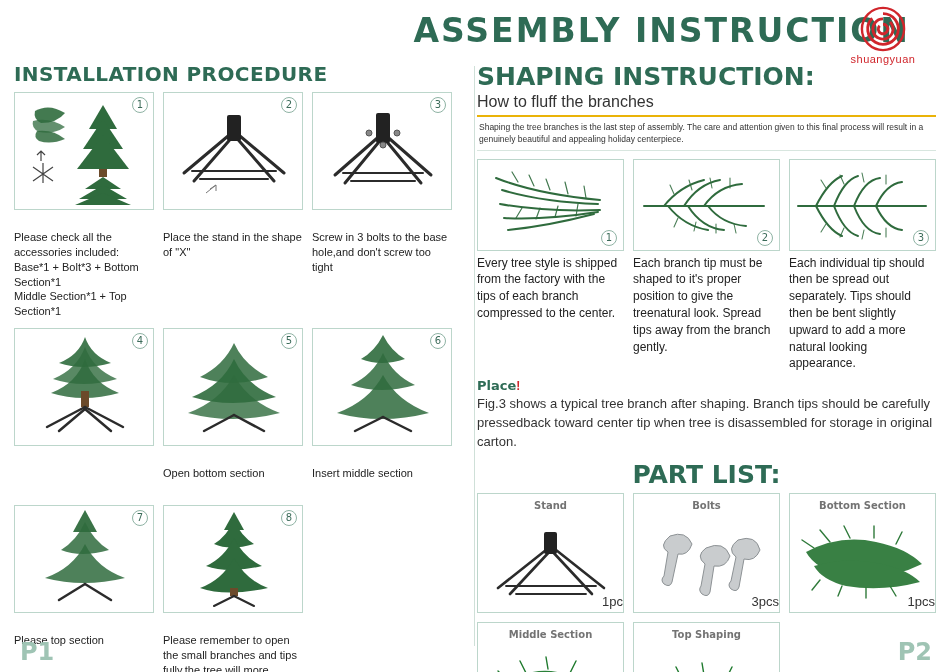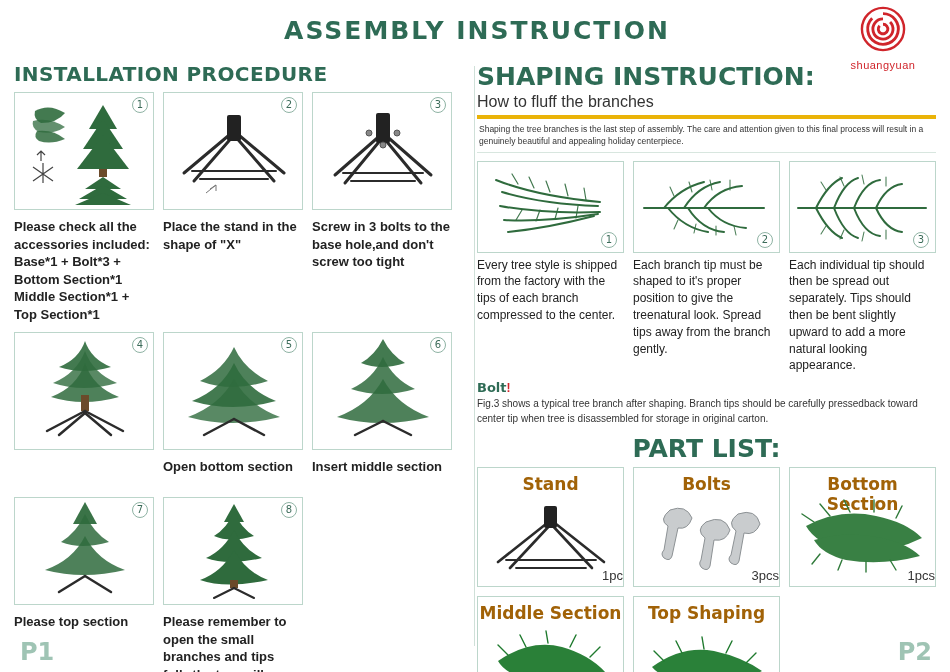--- a/index.html
+++ b/index.html
@@ -14,59 +14,59 @@
   }
   .page {
     width: 950px; height: 672px; position: relative;
   }
   
   .header {
     position: relative;
     height: 62px;
   }
   .main-title {
-    text-align: center;
-    font-size: 25px;
+    text-align: right;
+    font-size: 33px;
     font-weight: bold;
     letter-spacing: 2px;
     color: #2e6b55;
     line-height: 62px;
     padding-right: 40px;
     font-family: "DejaVu Sans", sans-serif;
     padding-left: 44px;
   }
   .brand {
     position: absolute;
     right: 12px; top: 6px;
     width: 110px;
     text-align: center;
   }
   .brand-mark { width: 46px; height: 46px; margin: 0 auto; display:block; }
   .brand-name {
-    font-size: 11px; color: #d0252b; letter-spacing: .5px; margin-top: 7px;
+    font-size: 11px; color: #d0252b; letter-spacing: .5px; margin-top: 1px;
   }
   
   .columns { display: flex; padding: 0 14px; gap: 14px; }
   .col-left { width: 462px; position: relative; }
   .col-right { width: 462px; position: relative; }
   .divider {
     position: absolute; left: 474px; top: 66px; width: 1px; height: 580px;
     background: #cfe0d8;
   }
   .sec-title {
     color: #2e6b55;
     font-weight: bold;
     font-family: "DejaVu Sans", sans-serif;
   }
   .sec-title.lg { font-size: 20px; letter-spacing: .4px; }
   .sec-title.md { font-size: 25px; }
   .sub-line { font-size: 16px; color: #333; margin: 2px 0 4px 0; }
   .intro {
     font-size: 8.5px; color: #333; line-height: 1.45;
-    border-top: 4px solid #eab308; border-bottom: 1px solid #d8e6df;
+    border-top: 2px solid #eab308; border-bottom: 1px solid #d8e6df;
     padding: 4px 2px; margin: 3px 0 8px 0;
   }
   
   .steps { display: flex; flex-wrap: wrap; gap: 9px; }
   .step { width: 140px; }
   .frame {
     border: 1px solid #bcd6cb;
     height: 118px;
     position: relative;
     background: #fff;
@@ -76,46 +76,45 @@
   .badge {
     position: absolute; top: 4px; right: 5px;
     width: 16px; height: 16px; border-radius: 50%;
     border: 1px solid #7aa furniture;
     border: 1px solid #8fb3a4;
     color: #3b6b59; font-size: 10px; line-height: 14px; text-align: center;
     background: #fff;
     font-family: "DejaVu Sans", sans-serif;
   }
   .cap {
-    font-size: 13px; line-height: 1.35; color: #222; margin-top: 8px;
+    font-size: 11px; line-height: 1.35; color: #222; margin-top: 20px;
     min-height: 30px;
-    font-weight: bold;
   }
   
   .shape-row { display: flex; gap: 9px; }
   .shape-cell { width: 147px; }
   .shape-frame {
     border: 1px solid #bcd6cb; height: 92px; position: relative; overflow: hidden;
   }
   .shape-cap { font-size: 12px; line-height: 1.4; color: #222; margin-top: 4px; }
   .tips { margin-top: 4px; }
   .tips-h {
     color: #2e6b55; font-weight: bold; font-size: 13px; display: inline-block;
     font-family: "DejaVu Sans", sans-serif;
   }
   .tips-excl { color: #d0252b; font-weight: bold; font-size: 12px; }
-  .tips-b { font-size: 10px; color: #333; line-height: 1.45; margin-top: 1px; }
+  .tips-b { font-size: 13px; color: #333; line-height: 1.45; margin-top: 1px; }
   
   .parts { display: flex; flex-wrap: wrap; gap: 9px; margin-top: 4px; }
   .part {
     width: 147px; height: 120px; border: 1px solid #bcd6cb; position: relative;
     overflow: hidden;
   }
   .part-title {
-    text-align: center; color: #a16207; font-weight: bold; font-size: 17px;
+    text-align: center; color: #737373; font-weight: bold; font-size: 10px;
     margin-top: 6px; font-family: "DejaVu Sans", sans-serif;
   }
   .part-qty {
     position: absolute; right: 0; bottom: 3px; font-size: 13px; color: #333;
   }
   .part-art { position: absolute; left: 0; right: 0; top: 24px; bottom: 4px; }
   
   .pnum {
     position: absolute; bottom: 6px; font-size: 24px; font-weight: bold;
     color: #9fc4b4; font-family: "DejaVu Sans", sans-serif;
@@ -380,21 +379,21 @@
                 <path d="M36 64 l-5 8 M54 68 l-4 9 M74 70 l-2 9 M96 68 l0 9"></path>
               </g>
             </svg>
             <div class="badge" style="top:auto;bottom:4px;right:6px;">3</div>
           </div>
           <div class="shape-cap">Each individual tip should then be spread out separately. Tips should then be bent slightly upward to add a more natural looking appearance.</div>
         </div>
       </div>
 
       <div class="tips">
-        <span class="tips-h">Bolt</span><span class="tips-excl">!</span>
+        <span class="tips-h">Place</span><span class="tips-excl">!</span>
         <div class="tips-b">Fig.3 shows a typical tree branch after shaping. Branch tips should be carefully pressedback toward center tip when tree is disassembled for storage in original carton.</div>
       </div>
 
       <div class="sec-title md" style="margin-top:8px;text-align:center;">PART LIST:</div>
 
       <div class="parts">
 
         <div class="part">
           <div class="part-title">Stand</div>
           <div class="part-art">

